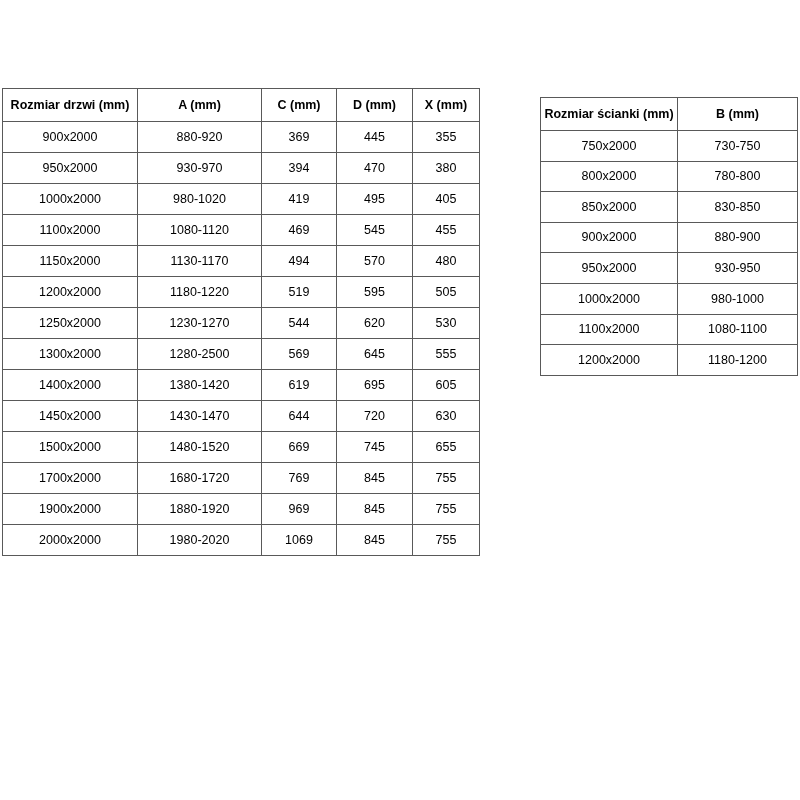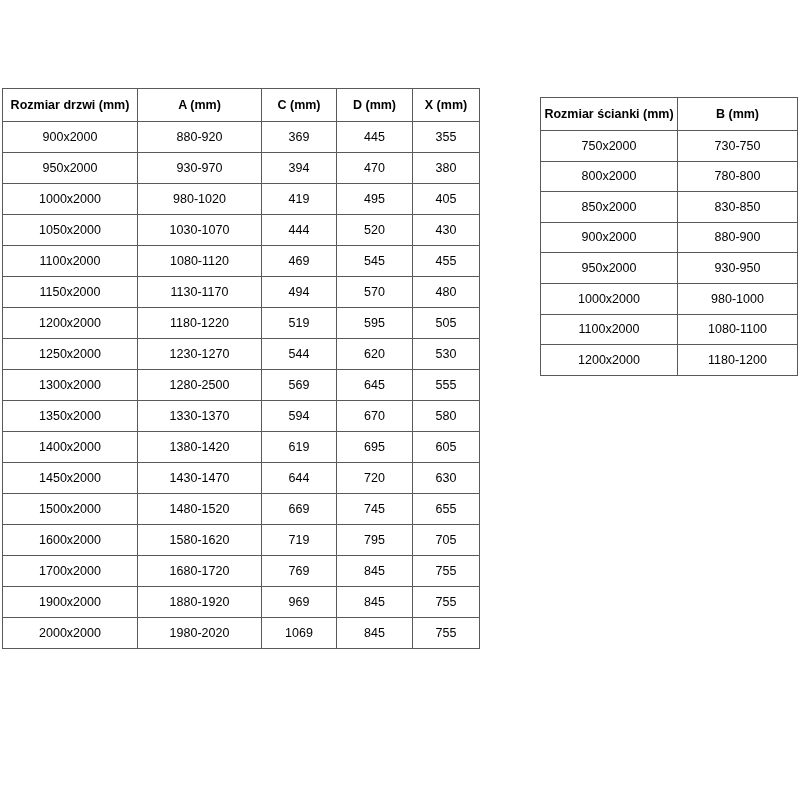--- a/index.html
+++ b/index.html
@@ -94,27 +94,20 @@
           <td>380</td>
         </tr>
         <tr>
           <td>1000x2000</td>
           <td>980-1020</td>
           <td>419</td>
           <td>495</td>
           <td>405</td>
         </tr>
         <tr>
-          <td>1050x2000</td>
-          <td>1030-1070</td>
-          <td>444</td>
-          <td>520</td>
-          <td>430</td>
-        </tr>
-        <tr>
           <td>1100x2000</td>
           <td>1080-1120</td>
           <td>469</td>
           <td>545</td>
           <td>455</td>
         </tr>
         <tr>
           <td>1150x2000</td>
           <td>1130-1170</td>
           <td>494</td>
@@ -136,53 +129,39 @@
           <td>530</td>
         </tr>
         <tr>
           <td>1300x2000</td>
           <td>1280-2500</td>
           <td>569</td>
           <td>645</td>
           <td>555</td>
         </tr>
         <tr>
-          <td>1350x2000</td>
-          <td>1330-1370</td>
-          <td>594</td>
-          <td>670</td>
-          <td>580</td>
-        </tr>
-        <tr>
           <td>1400x2000</td>
           <td>1380-1420</td>
           <td>619</td>
           <td>695</td>
           <td>605</td>
         </tr>
         <tr>
           <td>1450x2000</td>
           <td>1430-1470</td>
           <td>644</td>
           <td>720</td>
           <td>630</td>
         </tr>
         <tr>
           <td>1500x2000</td>
           <td>1480-1520</td>
           <td>669</td>
           <td>745</td>
           <td>655</td>
-        </tr>
-        <tr>
-          <td>1600x2000</td>
-          <td>1580-1620</td>
-          <td>719</td>
-          <td>795</td>
-          <td>705</td>
         </tr>
         <tr>
           <td>1700x2000</td>
           <td>1680-1720</td>
           <td>769</td>
           <td>845</td>
           <td>755</td>
         </tr>
         <tr>
           <td>1900x2000</td>

